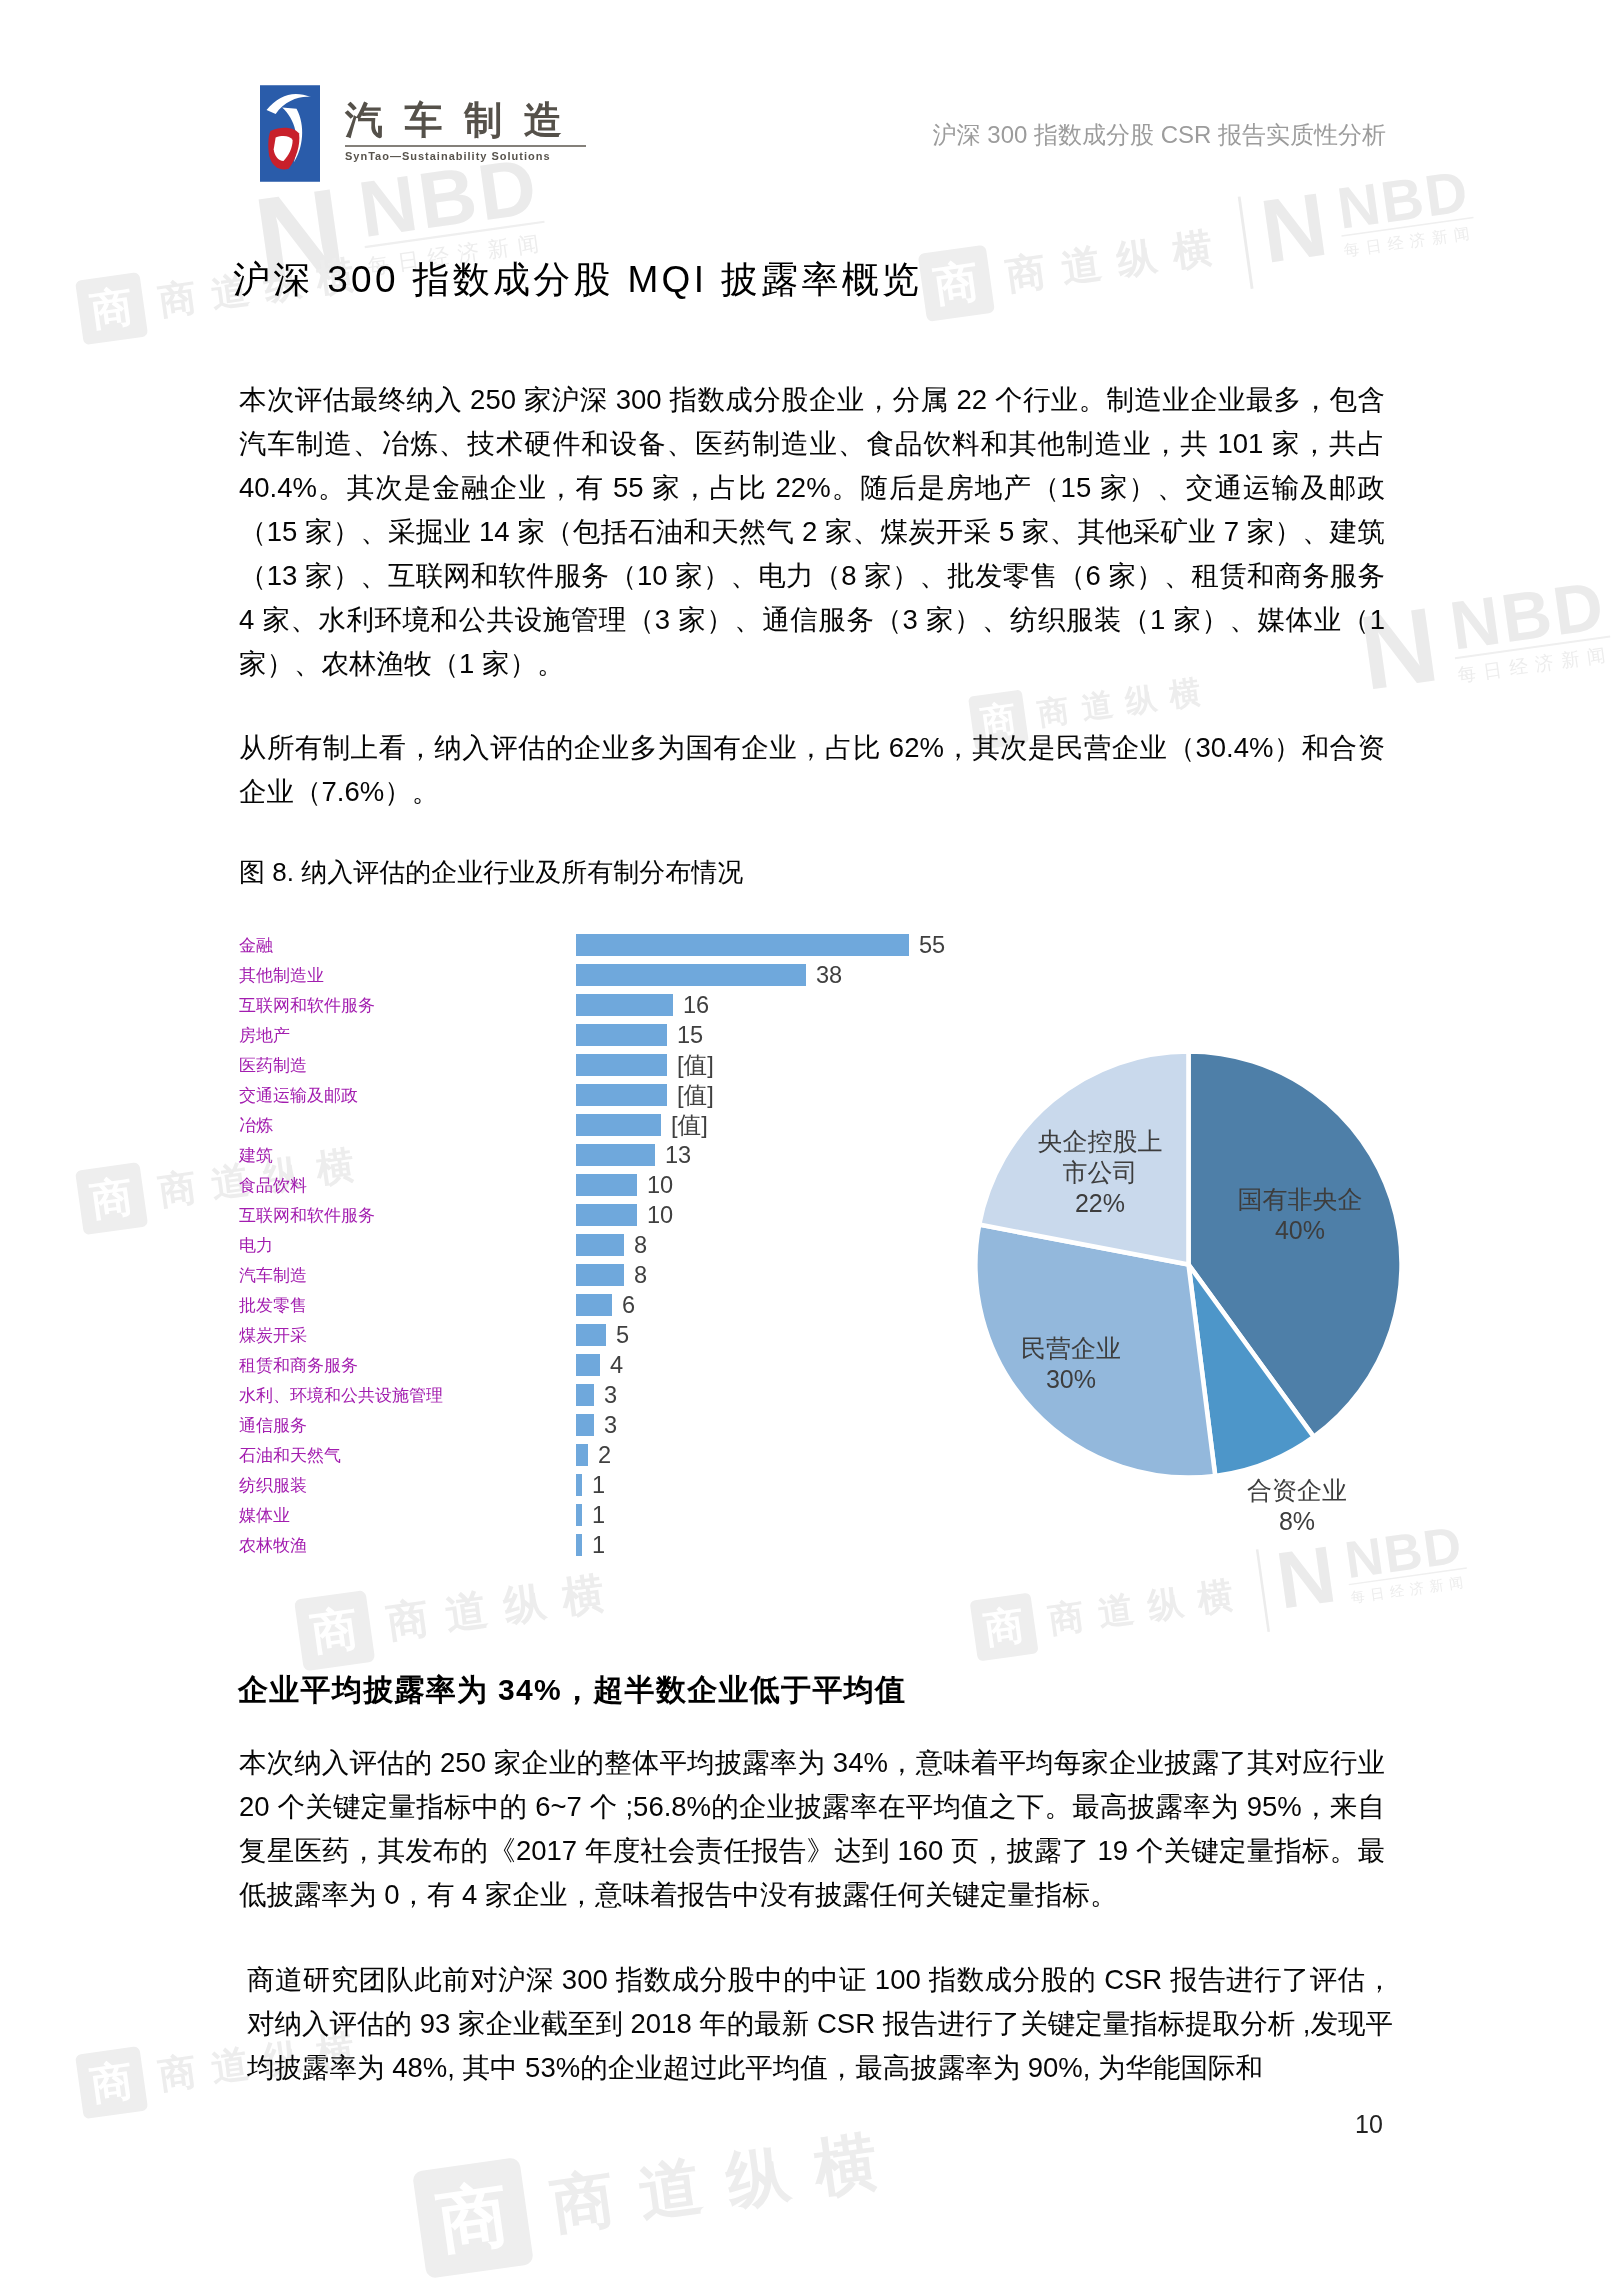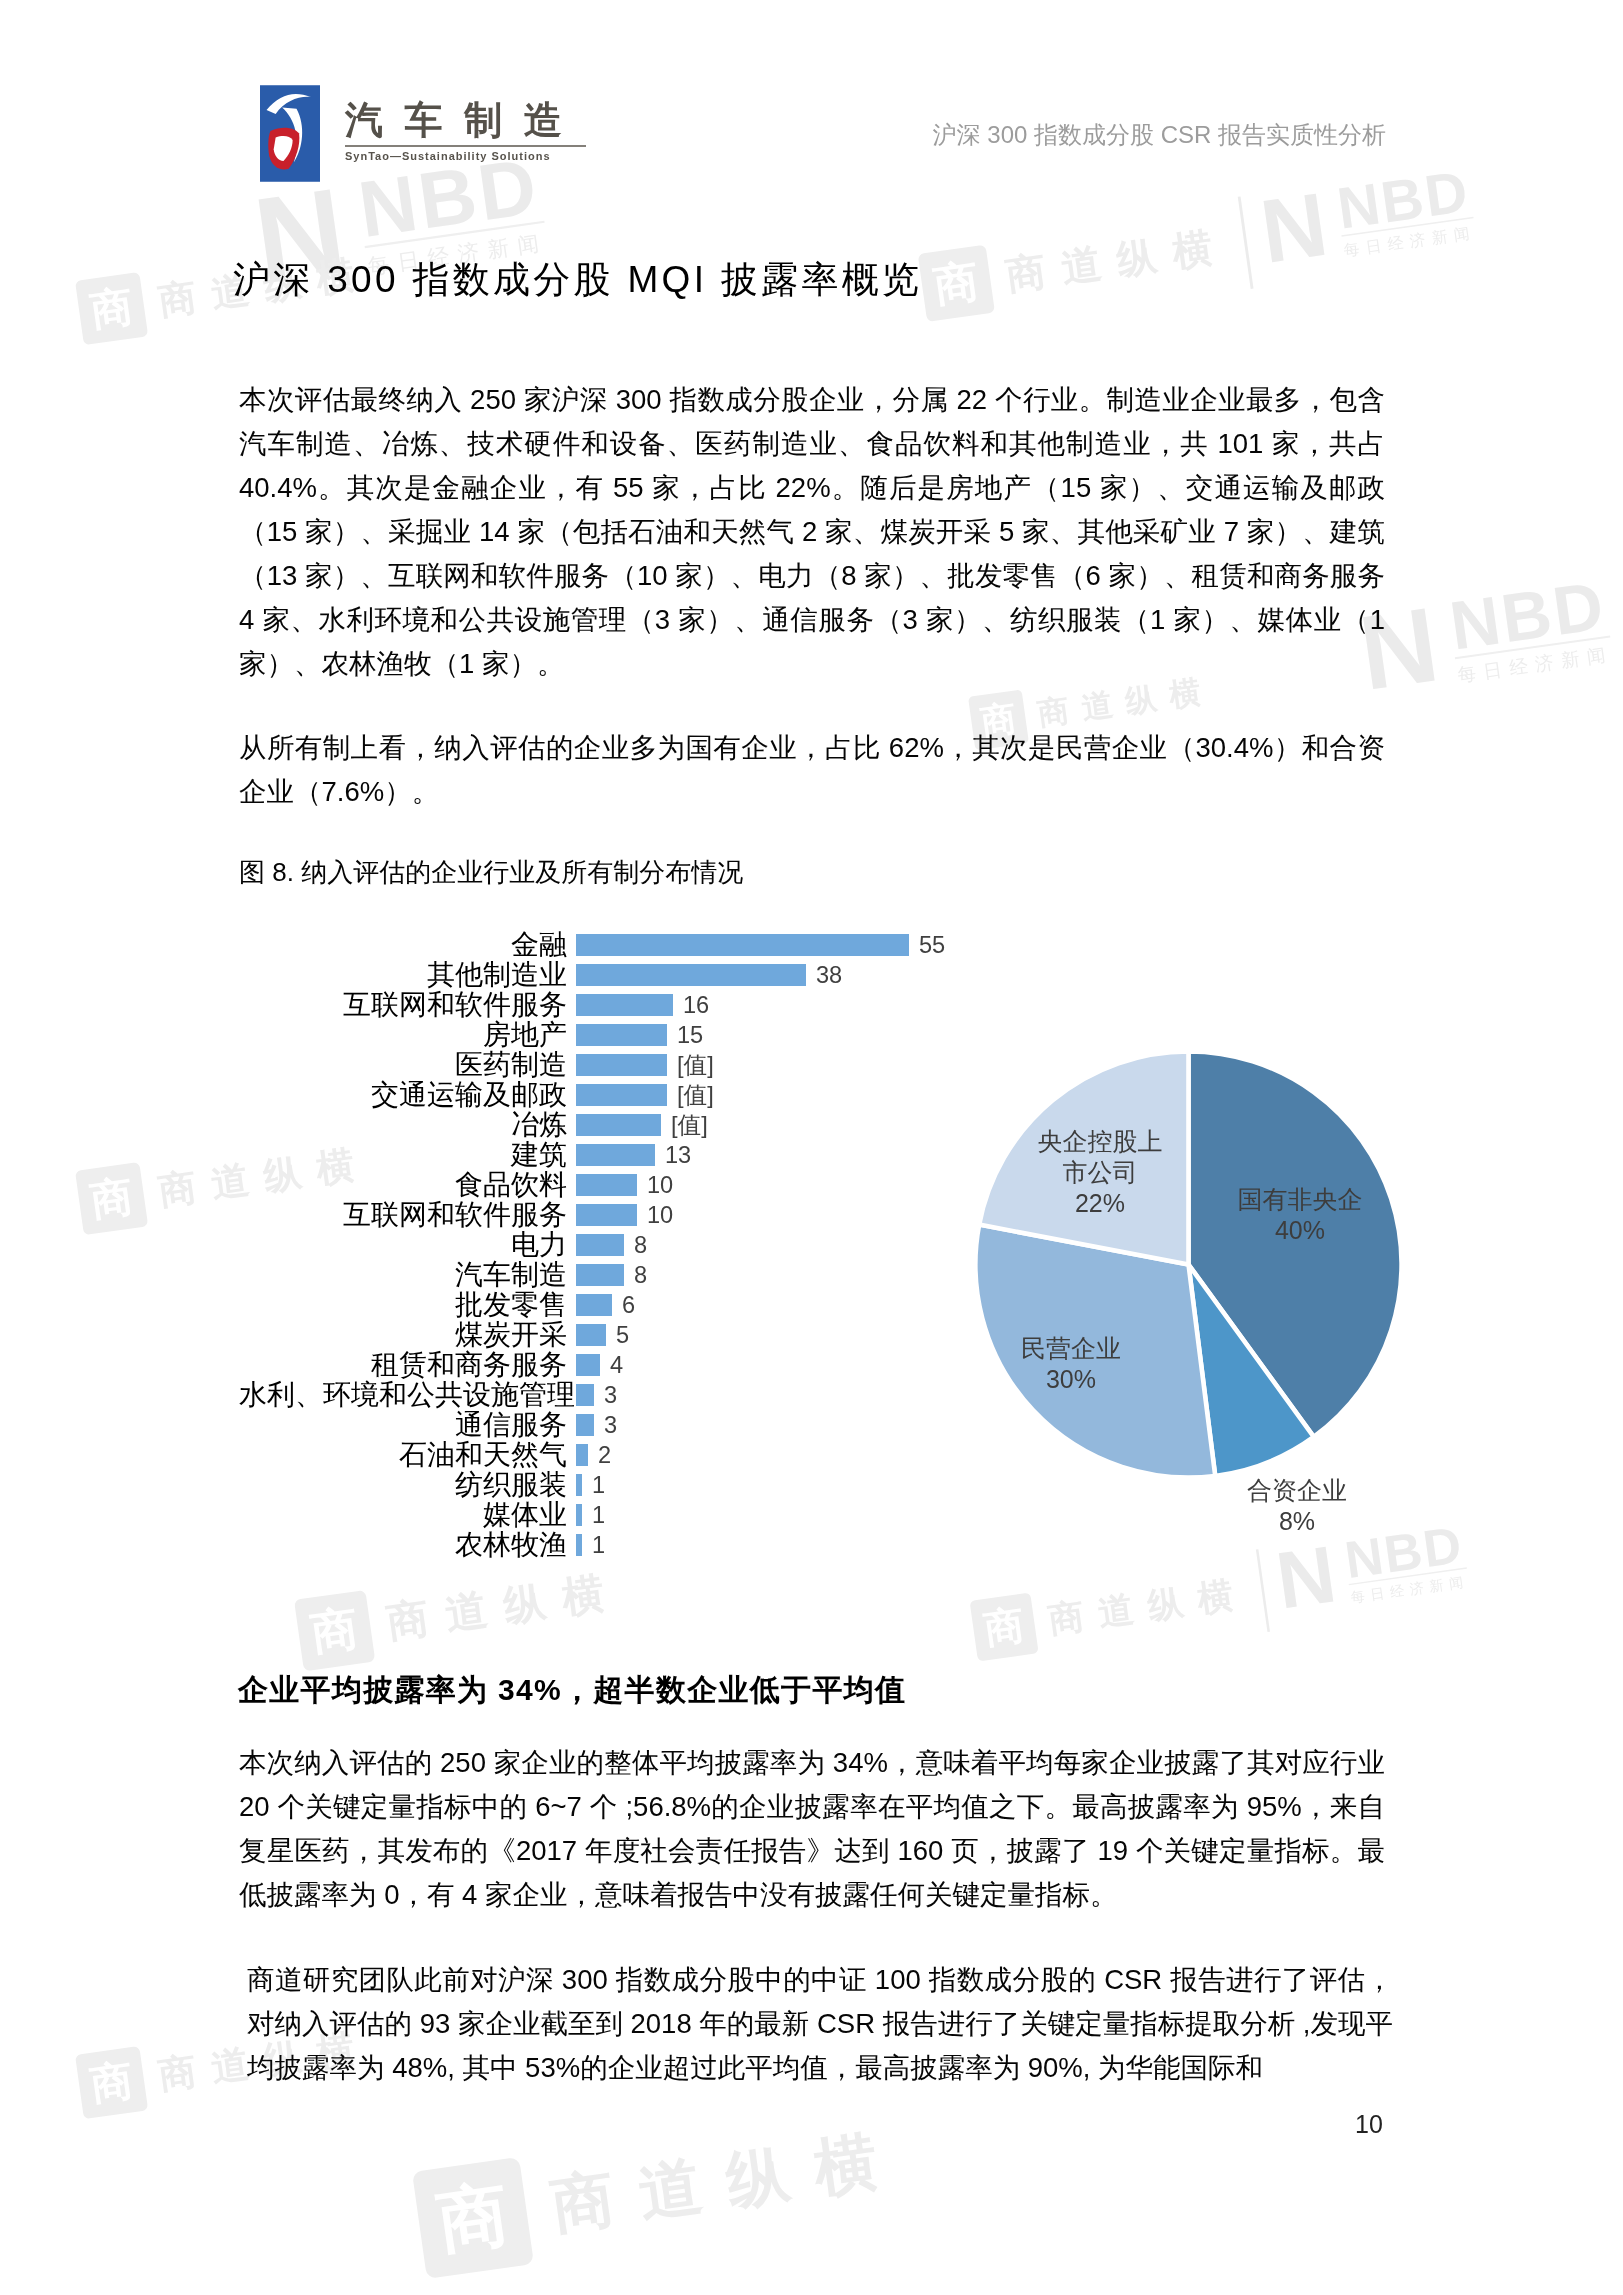--- a/index.html
+++ b/index.html
@@ -44,22 +44,22 @@
   #fig-caption{left:239px;top:855px;font-size:26px;color:#050505;}
   #h2{left:238px;top:1670px;font-size:30px;font-weight:bold;letter-spacing:1.3px;white-space:nowrap;}
   #p3{top:1741px;}
   #p4{top:1950px;}
   #page-num{left:1355px;top:2110px;font-size:25px;color:#222;}
   
   #bar-chart{left:239px;top:930px;width:739px;}
   .bar-row{display:flex;align-items:center;height:30px;}
   .bar-label{
     width:328px;flex:0 0 328px;
-    text-align:right;padding-right:8.5px;
-    font-size:28px;color:#000000;white-space:nowrap;
+    padding-right:8.5px;
+    font-size:17px;color:#a21caf;white-space:nowrap;
   }
   .bar-track{flex:1;display:flex;align-items:center;height:100%;}
   .bar{height:21.6px;background:#6fa8dc;}
   .bar-value{margin-left:10.5px;font-size:23.6px;color:#404040;white-space:nowrap;}
   
   #pie-wrap{left:927px;top:1003px;width:523px;height:523px;}
   #pie-svg{position:absolute;left:0;top:0;}
   .pie-label{
     position:absolute;transform:translateX(-50%);
     text-align:center;font-size:25px;line-height:31px;color:#3d3d3d;

